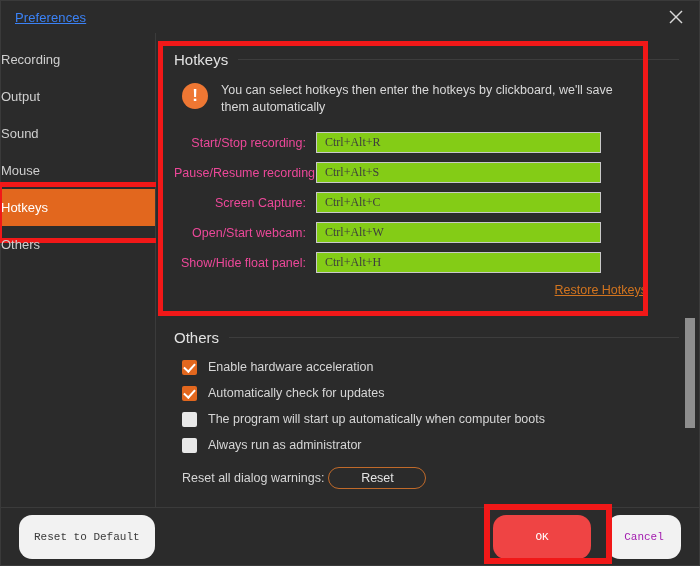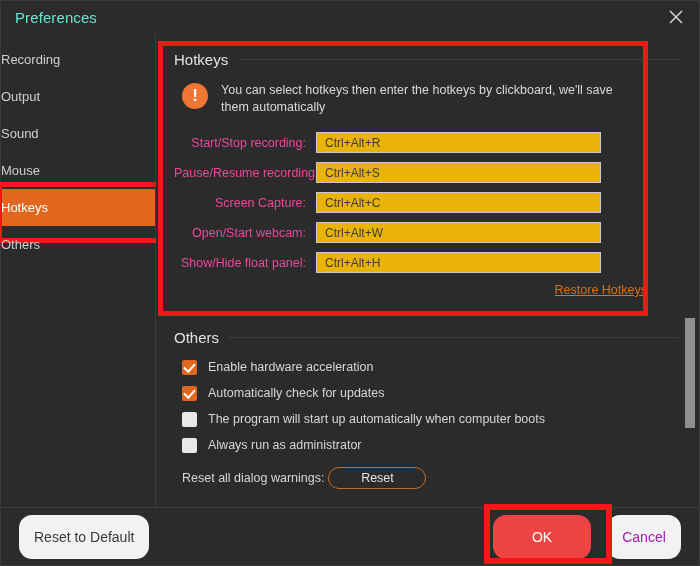--- a/index.html
+++ b/index.html
@@ -24,23 +24,24 @@
     flex: 0 0 32px;
     background: #2b2b2b;
     display: flex;
     align-items: center;
     justify-content: space-between;
     padding-left: 14px;
     position: relative;
     z-index: 5;
   }
   .title-text {
-    color: #5eead4;
-    font-size: 15px;
+    color: #3b82f6;
+    font-size: 13px;
     letter-spacing: .1px;
+    text-decoration: underline;
   }
   .close-btn {
     width: 46px; height: 32px;
     display: flex; align-items: center; justify-content: center;
     cursor: pointer;
   }
   .close-btn svg { display: block; }
 
   
   .body-split {
@@ -164,25 +165,25 @@
     text-align: right;
     color: #ec4899;
     font-size: 12.5px;
     padding-right: 10px;
     white-space: nowrap;
   }
   .hk-input {
     flex: 1 1 auto;
     max-width: 285px;
     height: 21px;
-    background: #eab308;
+    background: #84cc16;
     border: 1px solid #c9c9c9;
     color: #3d3d3d;
     font-size: 12px;
-    font-family: Liberation Sans, sans-serif;
+    font-family: Liberation Serif, serif;
     padding: 0 8px;
     line-height: 19px;
     cursor: text;
   }
   .restore-row {
     display: flex;
     justify-content: flex-end;
     padding-right: 32px;
     margin-top: 10px;
     align-items: center;
@@ -266,22 +267,22 @@
     background: #2b2b2b;
     border-top: 1px solid #3b3b3b;
     display: flex;
     align-items: center;
     padding: 0 18px;
     position: relative;
   }
   .btn-pill {
     border-radius: 13px;
     height: 44px;
-    font-size: 14px;
-    font-family: Liberation Sans, sans-serif;
+    font-size: 11px;
+    font-family: Liberation Mono, monospace;
     border: none;
     cursor: pointer;
   }
   .btn-reset-default {
     background: #f2f2f2;
     color: #3a3a3a;
     padding: 0 15px;
   }
   .footer-spacer { flex: 1 1 auto; }
   .btn-ok {

